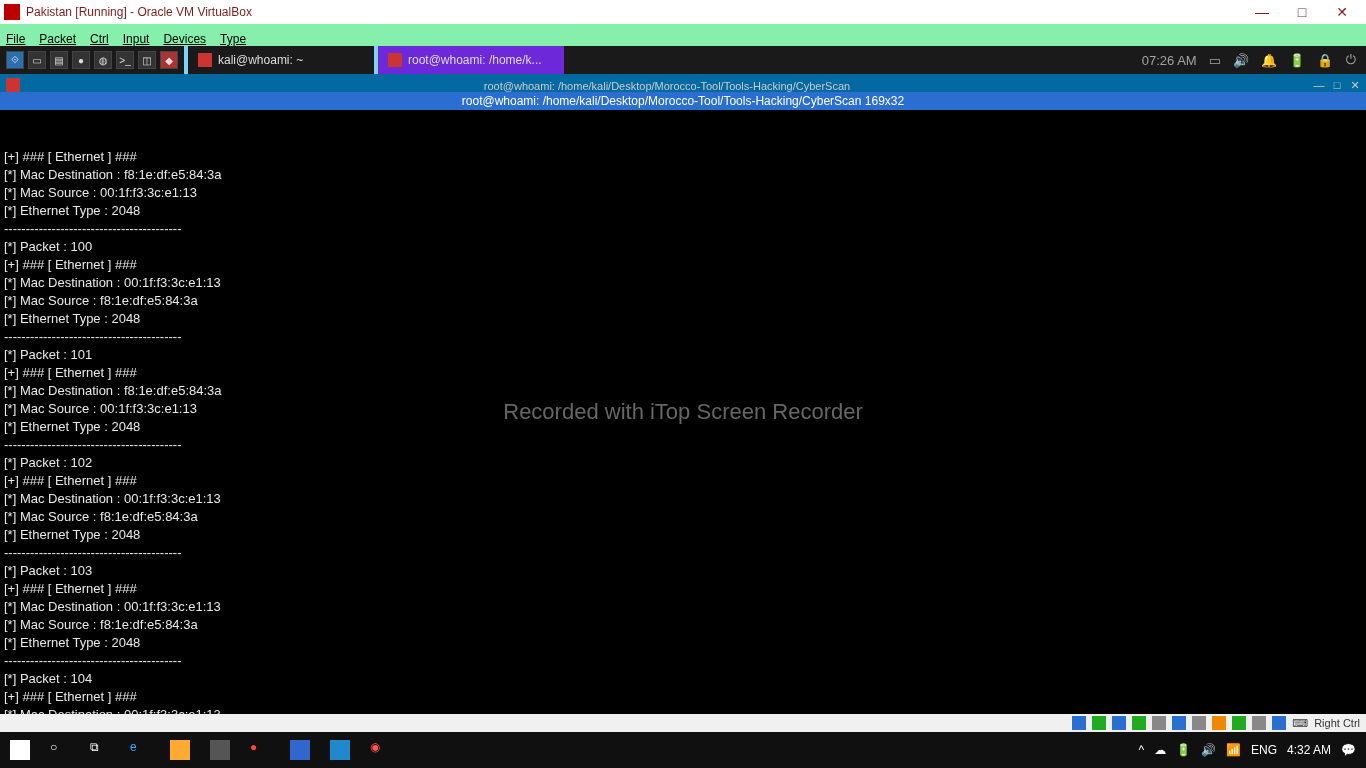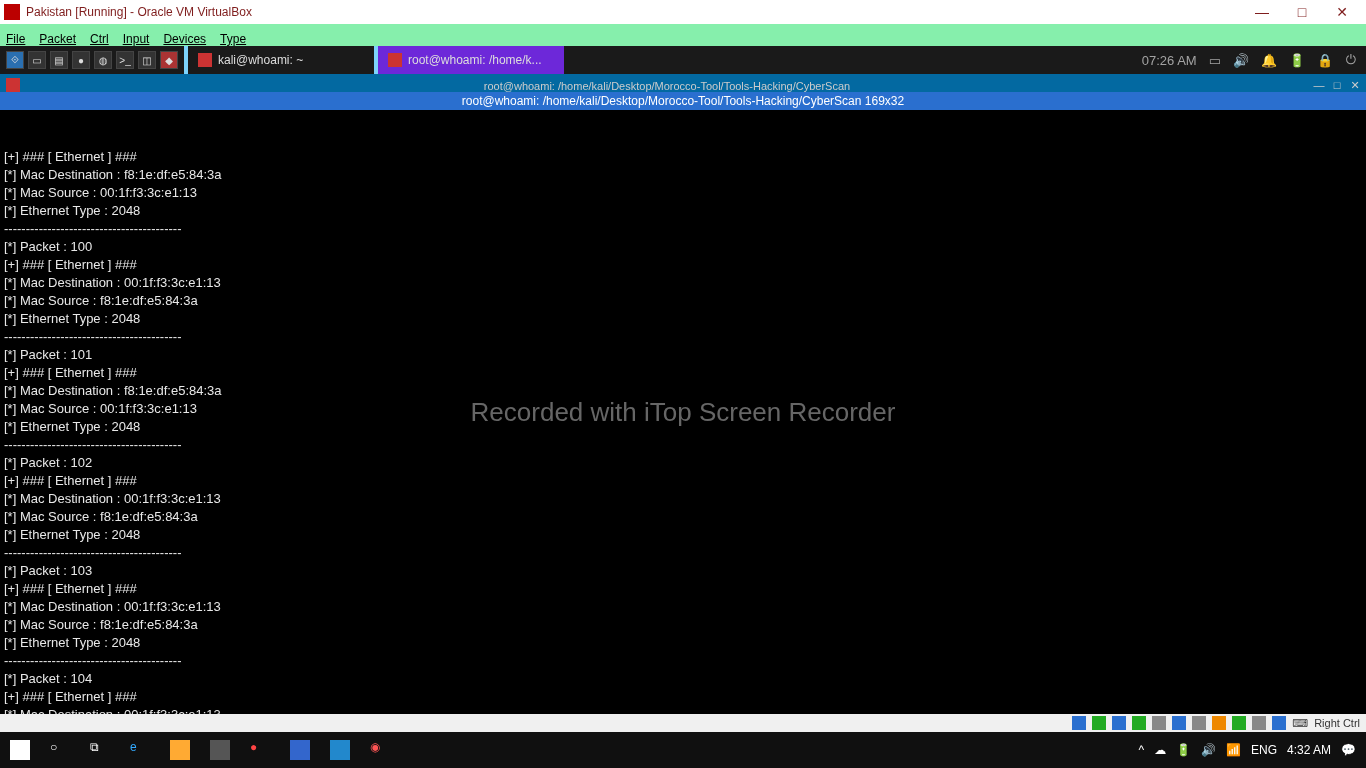--- a/index.html
+++ b/index.html
@@ -30,21 +30,21 @@
 .term-titlebar .left-ico { width:14px; height:14px; background:#c33; margin:0 6px;}
 .term-titlebar .ttitle { flex:1; text-align:center; }
 .term-titlebar .wbtns { display:flex; gap:4px; padding:0 4px;}
 .term-titlebar .wbtns span { width:14px; text-align:center; cursor:pointer;}
 
 
 .term-subbar { height:18px; background:#2a6fcf; color:#fff; font-size:12px; text-align:center; line-height:18px; }
 
 
 .term-body { background:#000; color:#e8e8e8; font-family: "DejaVu Sans Mono","Consolas",monospace; font-size:13px; line-height:18px; padding:2px 4px; height:604px; overflow:hidden; position:relative; white-space:pre; }
-.term-body .watermark { position:absolute; left:50%; top:50%; transform:translate(-50%,-50%); color:#666; font-family:"Segoe UI",sans-serif; font-size:26px; white-space:nowrap; pointer-events:none;}
+.term-body .watermark { position:absolute; left:50%; top:50%; transform:translate(-50%,-50%); color:#666; font-family:"Segoe UI",sans-serif; font-size:22px; white-space:nowrap; pointer-events:none;}
 
 
 .vbox-status { height:18px; background:#f0f0f0; display:flex; align-items:center; justify-content:flex-end; gap:6px; padding:0 6px; font-size:11px; color:#333;}
 .vbox-status .sico { width:14px; height:14px; display:inline-block; }
 .vbox-status .sico.blue{background:#2a6fcf;} .vbox-status .sico.green{background:#2a2;} .vbox-status .sico.gray{background:#888;} .vbox-status .sico.orange{background:#e80;}
 
 
 .win-taskbar { height:36px; background:#101010; display:flex; align-items:center; color:#fff; font-size:12px;}
 .win-taskbar .tb-btn { width:40px; height:100%; display:flex; align-items:center; justify-content:center; cursor:pointer; }
 .win-taskbar .tb-ico { width:20px; height:20px; display:inline-block;}

